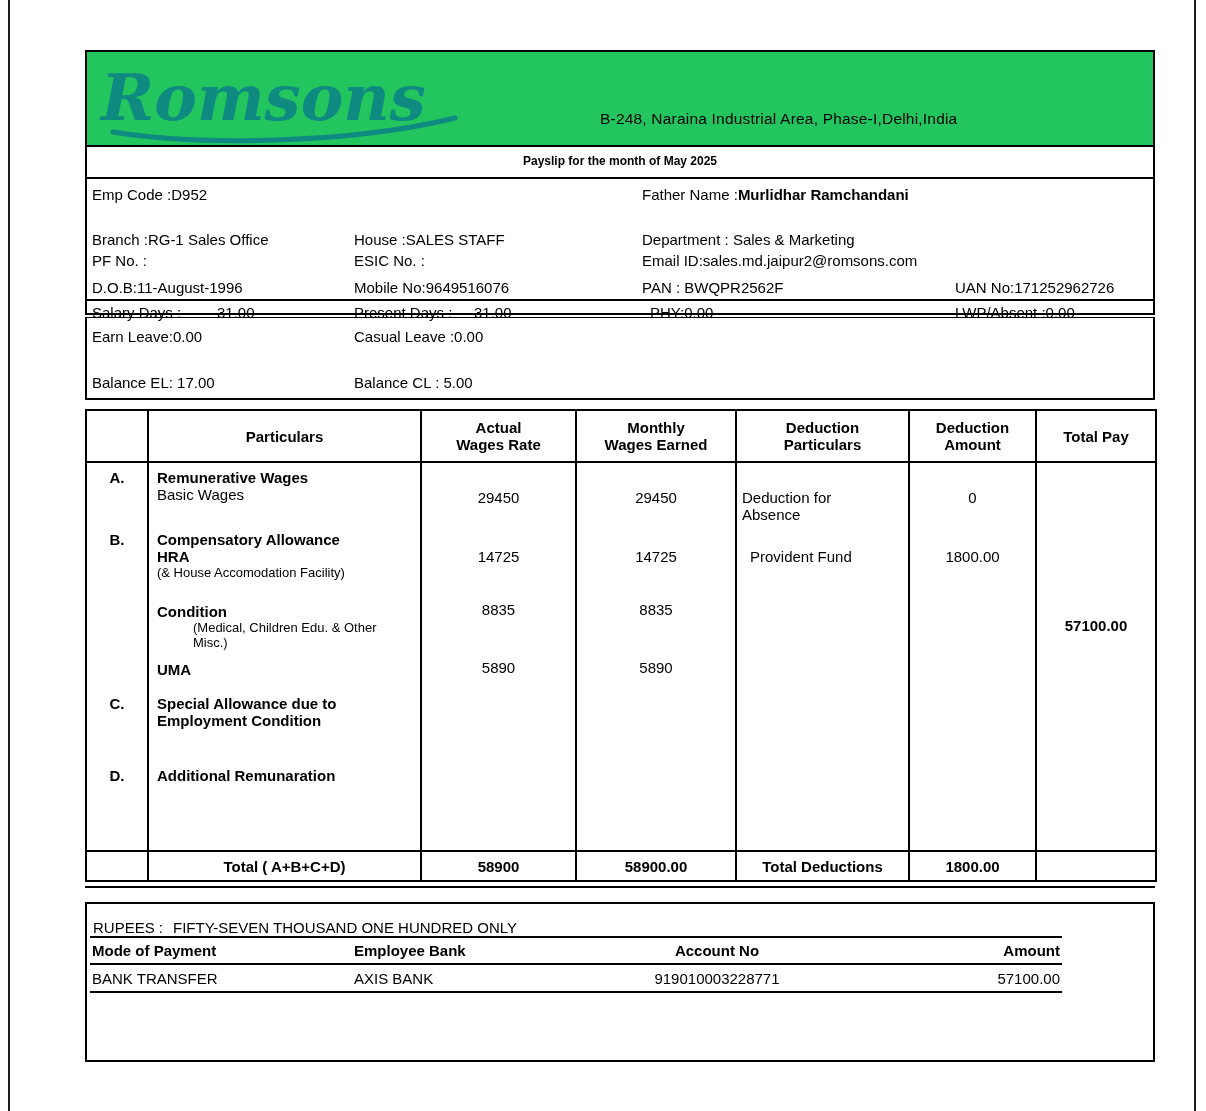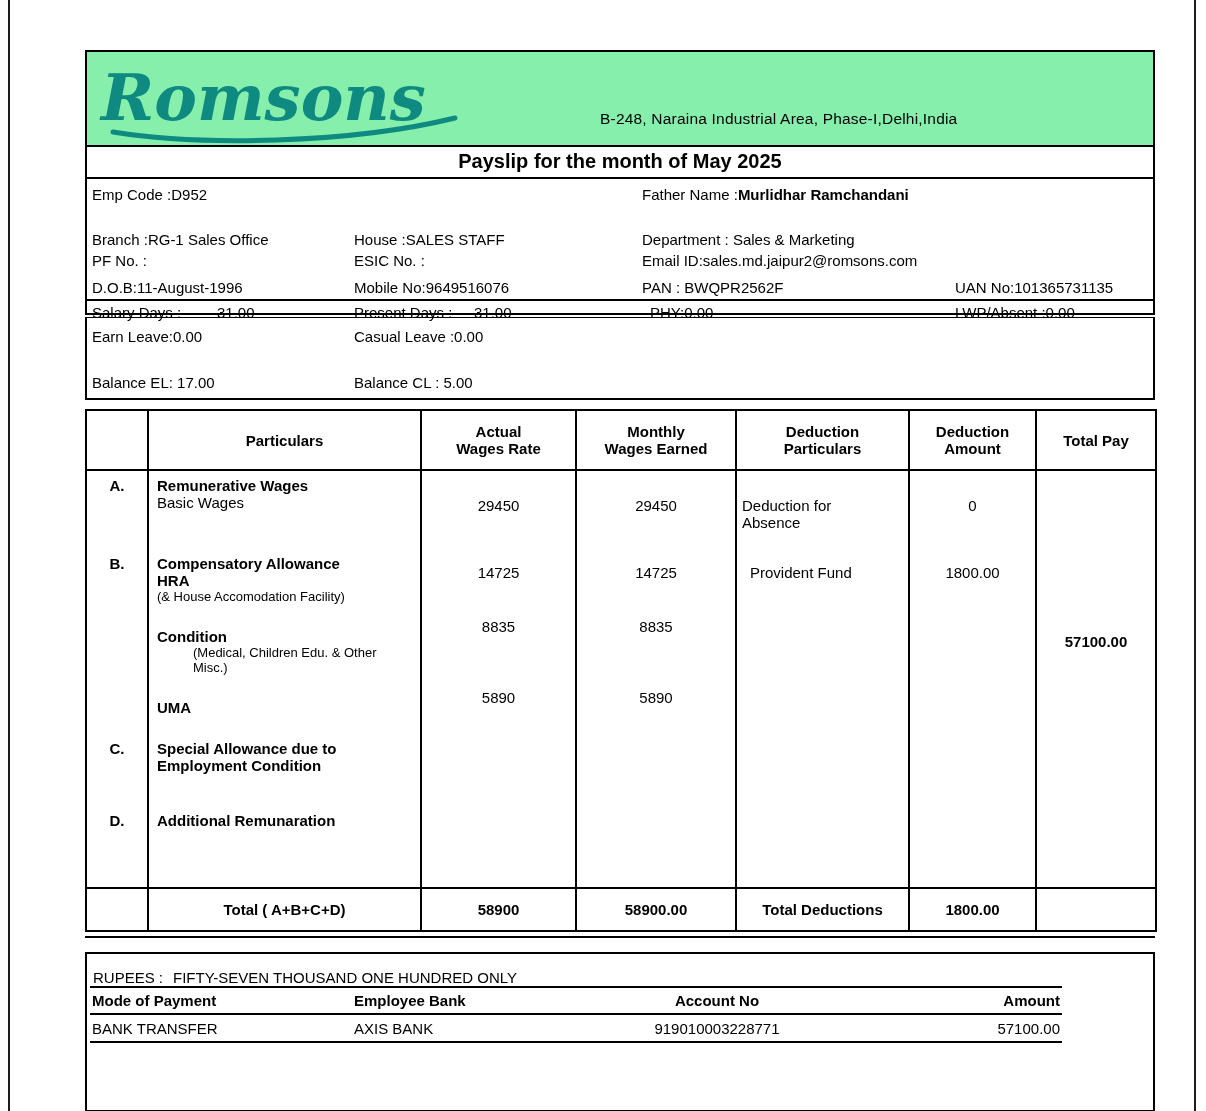--- a/index.html
+++ b/index.html
@@ -8,45 +8,45 @@
     width:1206px; height:1111px; position:relative;
     font-family:"Liberation Sans", sans-serif; font-size:15px; color:#000;
     overflow:hidden;
   }
   .edge { position:absolute; top:0; bottom:0; width:2px; background:#1c1c1c; }
   .edge-left { left:8px; }
   .edge-right { left:1194px; }
 
   .doc { position:absolute; left:85px; top:50px; width:1070px; }
 
-  .header-box { border:2px solid #000; height:97px; position:relative; background:#86efac; }
+  .header-box { border:2px solid #000; height:97px; position:relative; background:#22c55e; }
   .logo-wrap { position:absolute; left:12px; top:6px; }
   .address { position:absolute; left:513px; top:58px; font-size:15.5px; letter-spacing:0.2px; }
 
   .title-bar {
     border:2px solid #000; border-top:none; height:32px; line-height:29px;
-    text-align:center; font-weight:bold; font-size:20px;
+    text-align:center; font-weight:bold; font-size:12px;
   }
 
   .emp-box { border:2px solid #000; border-top:none; height:122px; position:relative; }
   .abs { position:absolute; white-space:nowrap; }
   .wrapcell { position:absolute; white-space:normal; }
   .b { font-weight:bold; }
   .c1 { left:5px; } .c2 { left:267px; } .c3 { left:555px; } .c4 { left:868px; }
   .r1 { top:7px; } .r2 { top:52px; } .r3 { top:73px; } .r4 { top:100px; }
 
   .salary-row { border:2px solid #000; border-top:none; height:14px; position:relative; line-height:24px; }
 
   .leave-box { border:2px solid #000; border-top:1px solid #000; margin-top:2px; height:83px; position:relative; }
 
   .gap { height:9px; }
 
   table.wage-table { border-collapse:collapse; width:1070px; table-layout:fixed; }
   table.wage-table th, table.wage-table td {
-    border-left:2px solid #000; border-right:2px solid #000; vertical-align:top; padding:12px;
+    border-left:2px solid #000; border-right:2px solid #000; vertical-align:top; padding:4px;
   }
   table.wage-table thead th {
     border-top:2px solid #000; border-bottom:2px solid #000;
     vertical-align:middle; text-align:center; font-weight:bold;
     white-space:pre-line; height:52px; font-size:15px;
   }
   .c-letter { text-align:center; font-weight:bold; }
   .c-part { padding-left:8px !important; }
   .c-num { text-align:center; }
   .c-ded { padding-left:5px !important; white-space:pre-line; }
@@ -134,21 +134,21 @@
     <div class="abs c1 r4">
       <span>D.O.B:</span><span>11-August-1996</span>
     </div>
     <div class="abs c2 r4">
       <span>Mobile No:</span><span>9649516076</span>
     </div>
     <div class="abs c3 r4">
       <span>PAN :</span><span> BWQPR2562F</span>
     </div>
     <div class="abs c4 r4">
-      <span>UAN No:</span><span>101365731135</span>
+      <span>UAN No:</span><span>171252962726</span>
     </div>
   </div>
 
   <div class="salary-row">
     <span class="abs" style="left:5px;">Salary Days :</span>
     <span class="abs" style="left:130px;">31.00</span>
     <span class="abs" style="left:267px;">Present Days :</span>
     <span class="abs" style="left:387px;">31.00</span>
     <span class="abs" style="left:563px;"><span>PHY:</span><span>0.00</span></span>
     <span class="abs" style="left:868px;"><span>LWP/Absent :</span><span>0.00</span></span>

